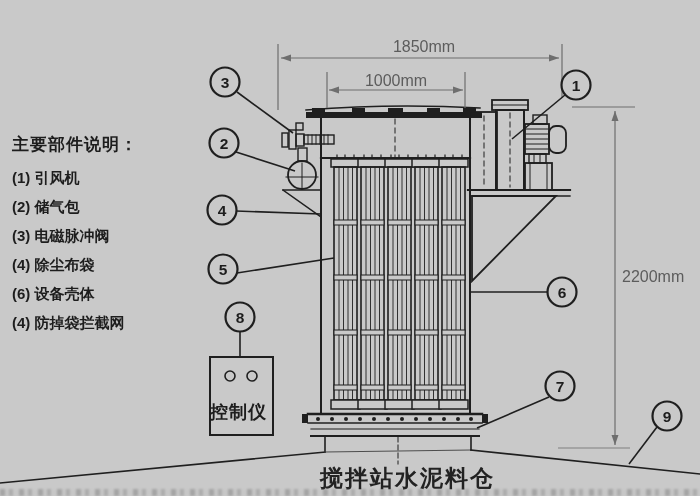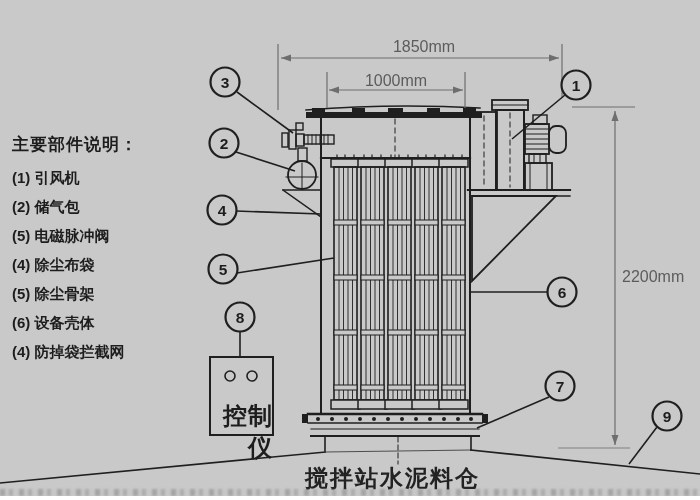--- a/index.html
+++ b/index.html
@@ -8,25 +8,25 @@
     background:#c9c9c9;
     font-family:"Liberation Sans","DejaVu Sans",sans-serif;
   }
   #diagram-svg{position:absolute;left:0;top:0;}
   .legend{
     position:absolute;left:12px;top:98px;width:200px;color:#1d1d1d;margin-top:35px;
   }
   .legend-title{font-size:17px;font-weight:700;letter-spacing:1px;margin-bottom:7px;}
   .legend-item{font-size:15px;font-weight:700;line-height:29px;white-space:nowrap;}
   .control-label{
-    position:absolute;left:210px;top:400px;width:63px;text-align:right;
-    font-size:24px;font-weight:700;color:#1d1d1d;letter-spacing:1px;
+    position:absolute;left:210px;top:400px;width:63px;text-align:left;
+    font-size:18px;font-weight:700;color:#1d1d1d;letter-spacing:1px;
   }
   .silo-label{
-    position:absolute;left:305px;top:463px;width:190px;text-align:left;
+    position:absolute;left:305px;top:463px;width:190px;text-align:right;
     font-size:23px;font-weight:700;color:#222;letter-spacing:2px;
   }
   .bottom-strip{
     position:absolute;left:0;bottom:0;width:700px;height:7px;opacity:.45;
     background:repeating-linear-gradient(90deg,rgba(100,100,100,.8) 0 5px,rgba(160,160,160,.2) 5px 9px,rgba(110,110,110,.7) 9px 13px,rgba(170,170,170,.15) 13px 19px);
     filter:blur(1px);
   }
   svg text{font-family:"Liberation Sans","DejaVu Sans",sans-serif;}
   .dim-text{fill:#5c5c5c;font-size:16px;}
   .balloon-num{fill:#1d1d1d;font-size:15.5px;font-weight:600;}
@@ -322,23 +322,22 @@
         <circle cx="667" cy="416" r="14.5" fill="#c9c9c9" stroke="#1f1f1f" stroke-width="2.2"></circle>
         <text class="balloon-num" x="667" y="421.5" text-anchor="middle">9</text>
       </g>
     </g>
   </svg>
 
   <div class="legend">
     <div class="legend-title">主要部件说明：</div>
     <div class="legend-item">(1) 引风机</div>
     <div class="legend-item">(2) 储气包</div>
-    <div class="legend-item">(5) 电磁脉冲阀</div>
+    <div class="legend-item">(3) 电磁脉冲阀</div>
     <div class="legend-item">(4) 除尘布袋</div>
-    <div class="legend-item">(5) 除尘骨架</div>
     <div class="legend-item">(6) 设备壳体</div>
     <div class="legend-item">(4) 防掉袋拦截网</div>
   </div>
 
   <div class="control-label">控制仪</div>
 
   <div class="silo-label">搅拌站水泥料仓</div>
 
   <div class="bottom-strip"></div>
 </div>

